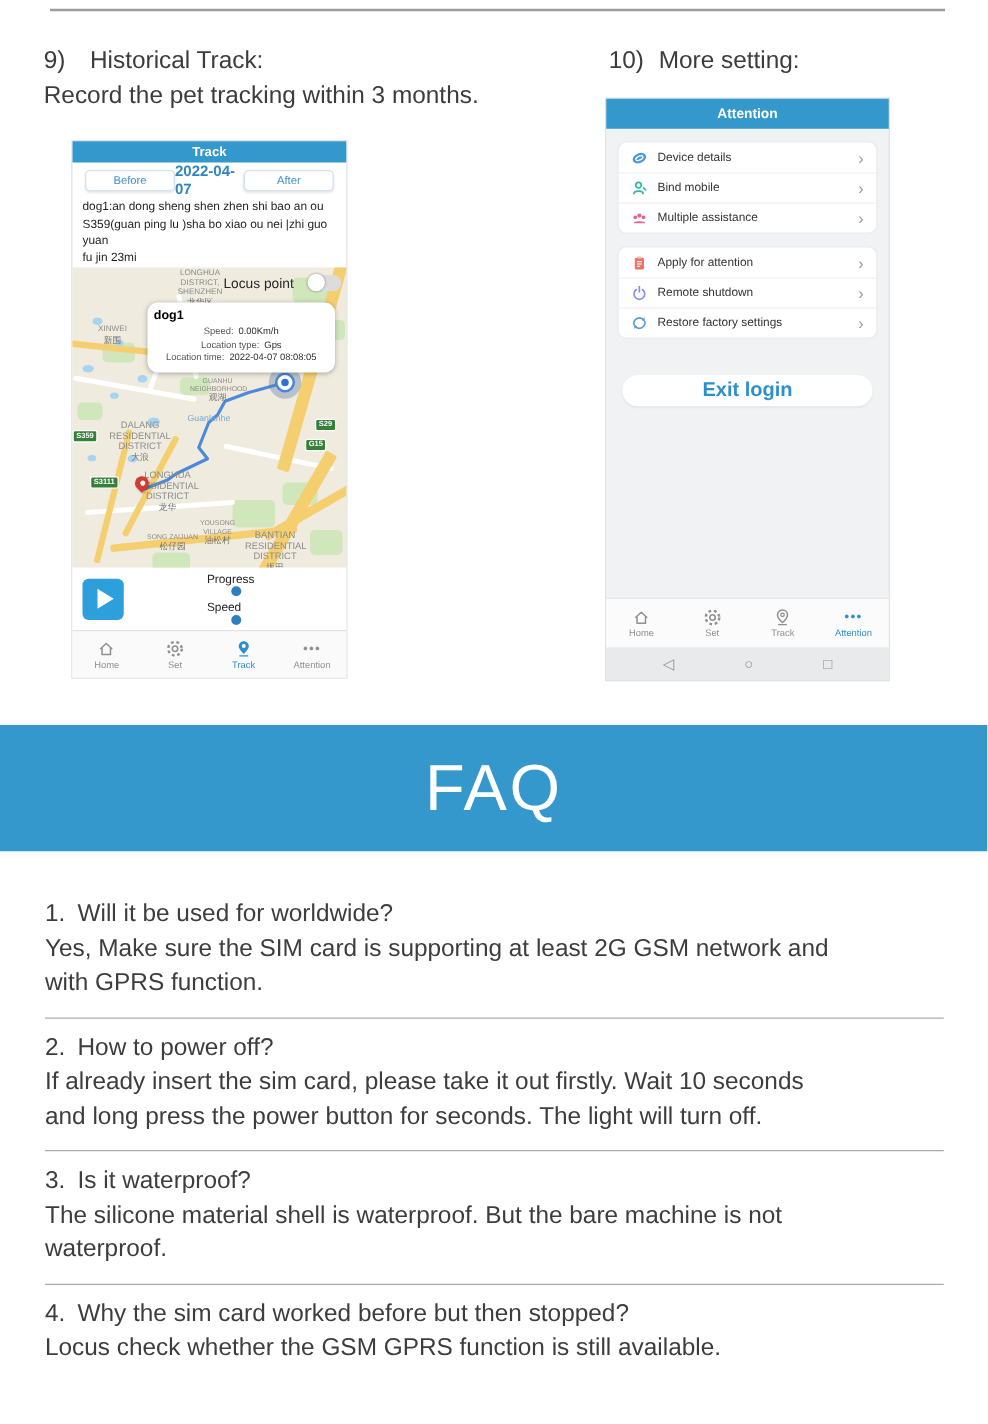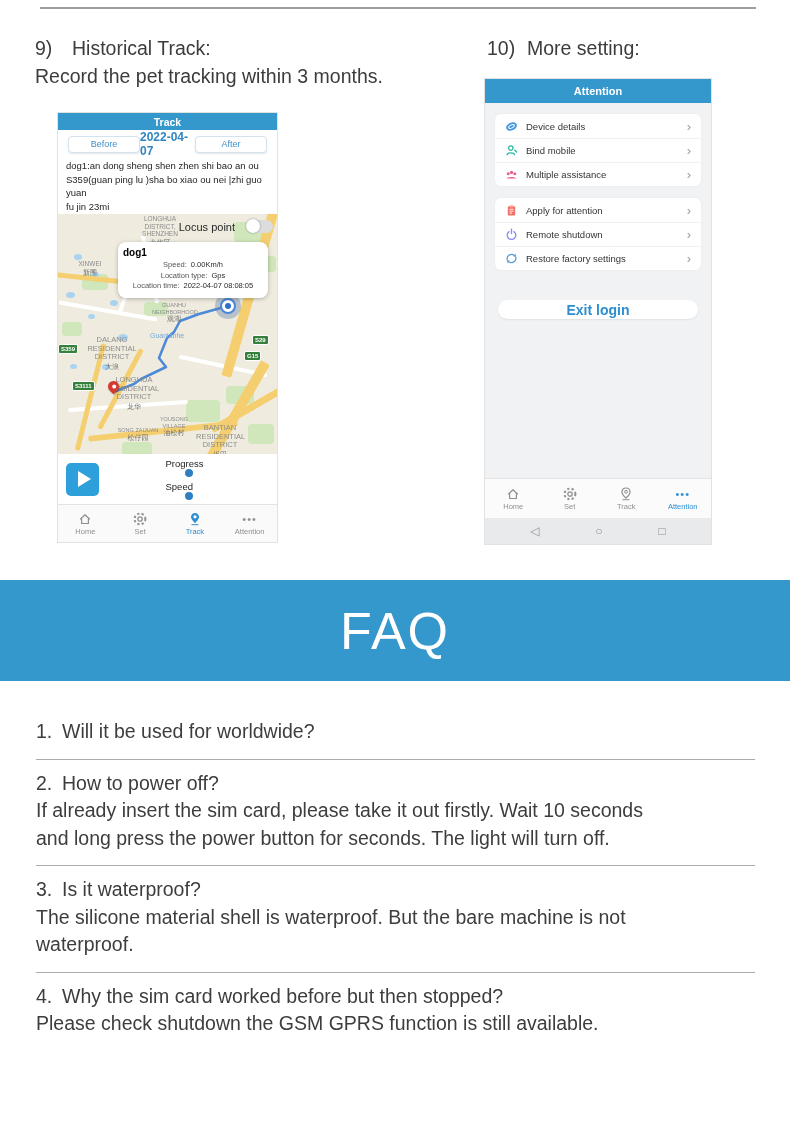--- a/index.html
+++ b/index.html
@@ -80,22 +80,22 @@
   .at-header { flex:0 0 24px; background:#3598cc; color:#fff; font-size:11px; font-weight:bold;
     display:flex; align-items:center; justify-content:center; }
   .at-body { flex:1; display:flex; flex-direction:column; padding-top:11px; }
   .card { background:#fff; border-radius:6px; margin:0 10px; box-shadow:0 0 2px rgba(0,0,0,.05); }
   .card2 { margin-top:12px; }
   .mrow { height:24px; display:flex; align-items:center; gap:8px; padding:0 10px; }
   .mrow + .mrow { border-top:1px solid #f0f0f0; }
   .mrow svg { flex:0 0 auto; display:block; }
   .mlabel { flex:1; font-size:9.5px; color:#333; }
   .chev { color:#9a9a9a; font-size:13px; line-height:13px; }
-  .exit-btn { margin:30px auto 0; width:200px; height:19px; background:#fff; border-radius:13px;
-    color:#2e8fd0; font-size:14px; font-weight:bold; display:flex; align-items:center; justify-content:center;
+  .exit-btn { margin:30px auto 0; width:200px; height:25px; background:#fff; border-radius:13px;
+    color:#2e8fd0; font-size:16px; font-weight:bold; display:flex; align-items:center; justify-content:center;
     box-shadow:0 1px 2px rgba(0,0,0,.07); }
   .spacer { flex:1; }
   .at-tabbar { flex:0 0 40px; background:#fbfbfb; border-top:1px solid #e4e4e4; display:flex; }
   .navbar { flex:0 0 26px; background:#e8eaec; display:flex; align-items:center; justify-content:center;
     gap:56px; color:#8f959b; font-size:12px; }
   .navbar span { line-height:12px; }
 
   
   .faq-banner { position:absolute; left:0; top:580px; width:790px; height:101px; background:#3598cc;
     display:flex; align-items:center; justify-content:center; }
@@ -391,20 +391,22 @@
 <div class="faq-banner">
   <span class="faq-title">FAQ</span>
 </div>
 
 <div class="faq-list">
   <div class="faq-item">
     <div class="fq">
         <span class="no">1.</span>
         <span>Will it be used for worldwide?</span>
       </div>
+    <div class="fa">Yes, Make sure the SIM card is supporting at least 2G GSM network and
+with GPRS function.</div>
   </div>
   <div class="faq-item">
     <div class="fq">
         <span class="no">2.</span>
         <span>How to power off?</span>
       </div>
     <div class="fa">If already insert the sim card, please take it out firstly. Wait 10 seconds
 and long press the power button for seconds. The light will turn off.</div>
   </div>
   <div class="faq-item">
@@ -413,15 +415,15 @@
         <span>Is it waterproof?</span>
       </div>
     <div class="fa">The silicone material shell is waterproof. But the bare machine is not
 waterproof.</div>
   </div>
   <div class="faq-item">
     <div class="fq">
         <span class="no">4.</span>
         <span>Why the sim card worked before but then stopped?</span>
       </div>
-    <div class="fa">Please check shutdown the GSM GPRS function is still available.</div>
+    <div class="fa">Locus check whether the GSM GPRS function is still available.</div>
   </div>
 </div>
 
 </body></html>

